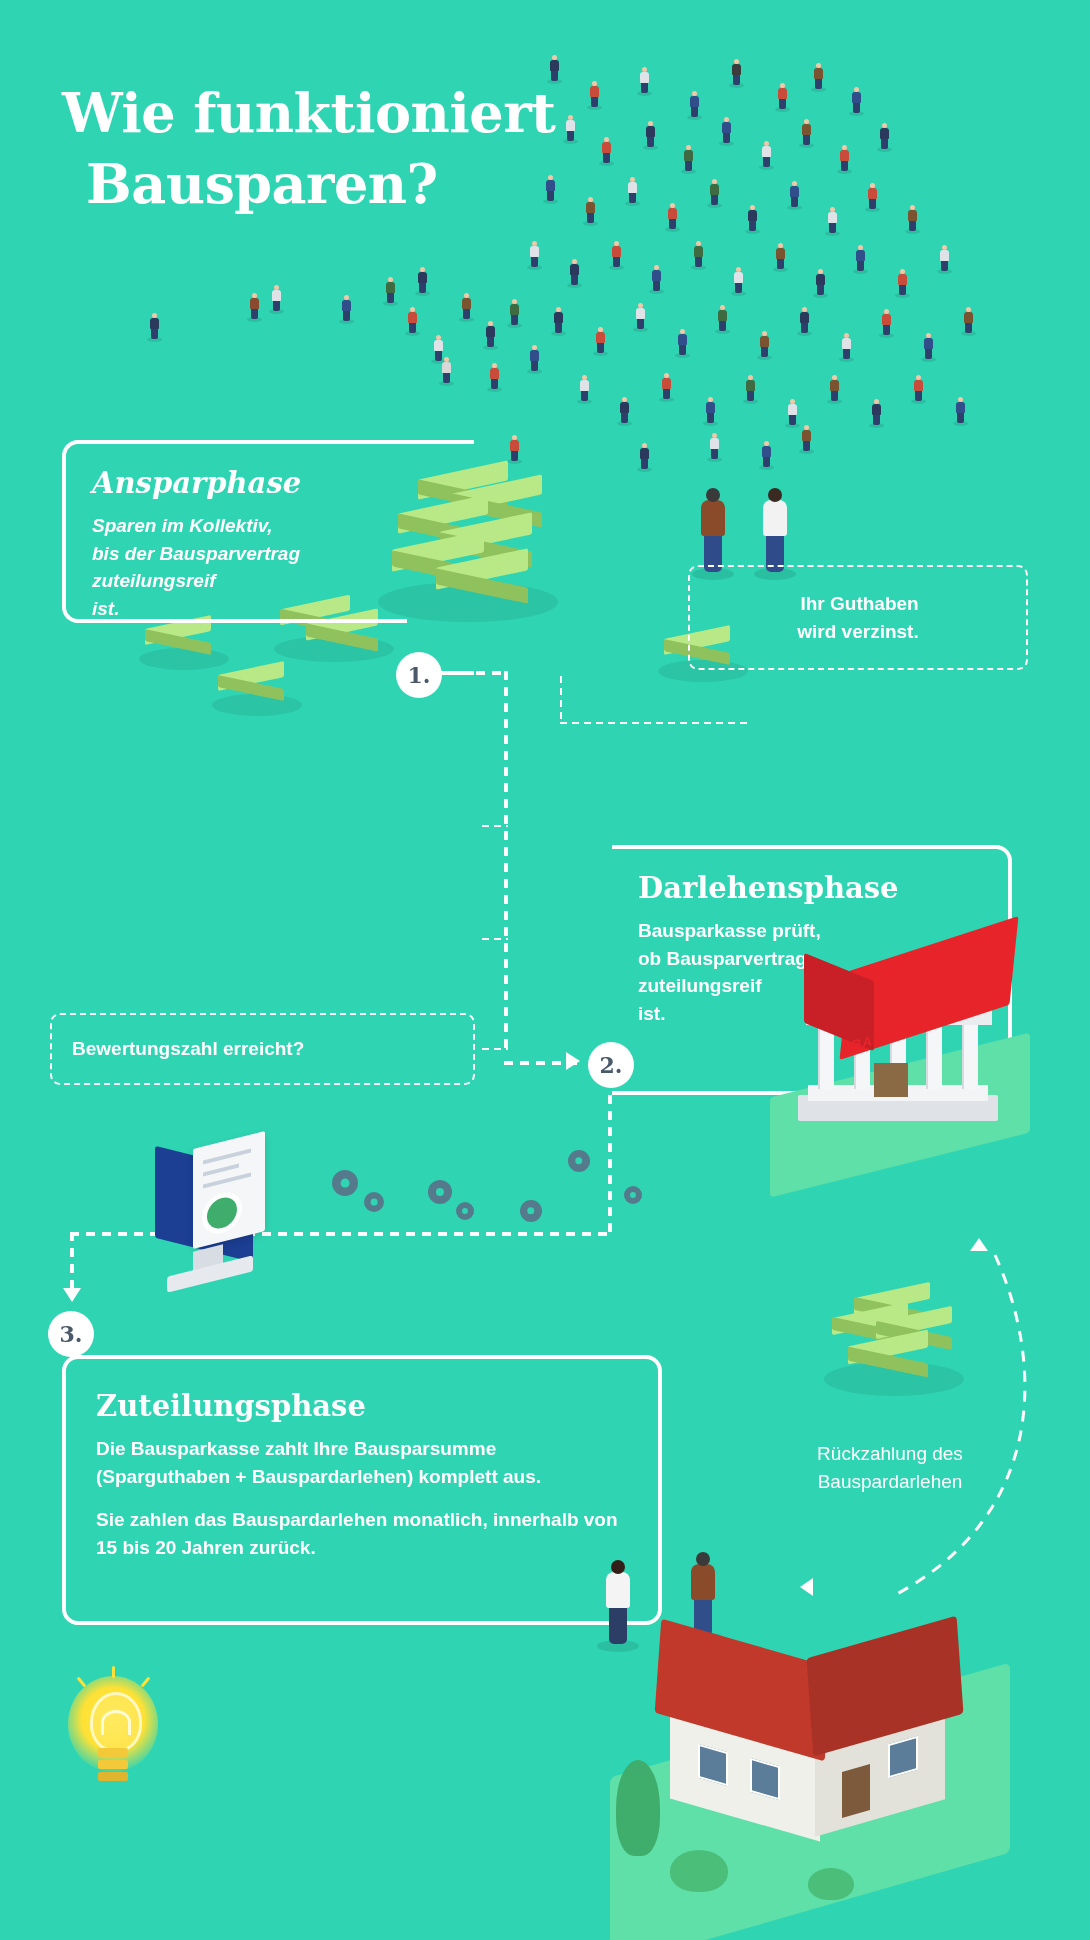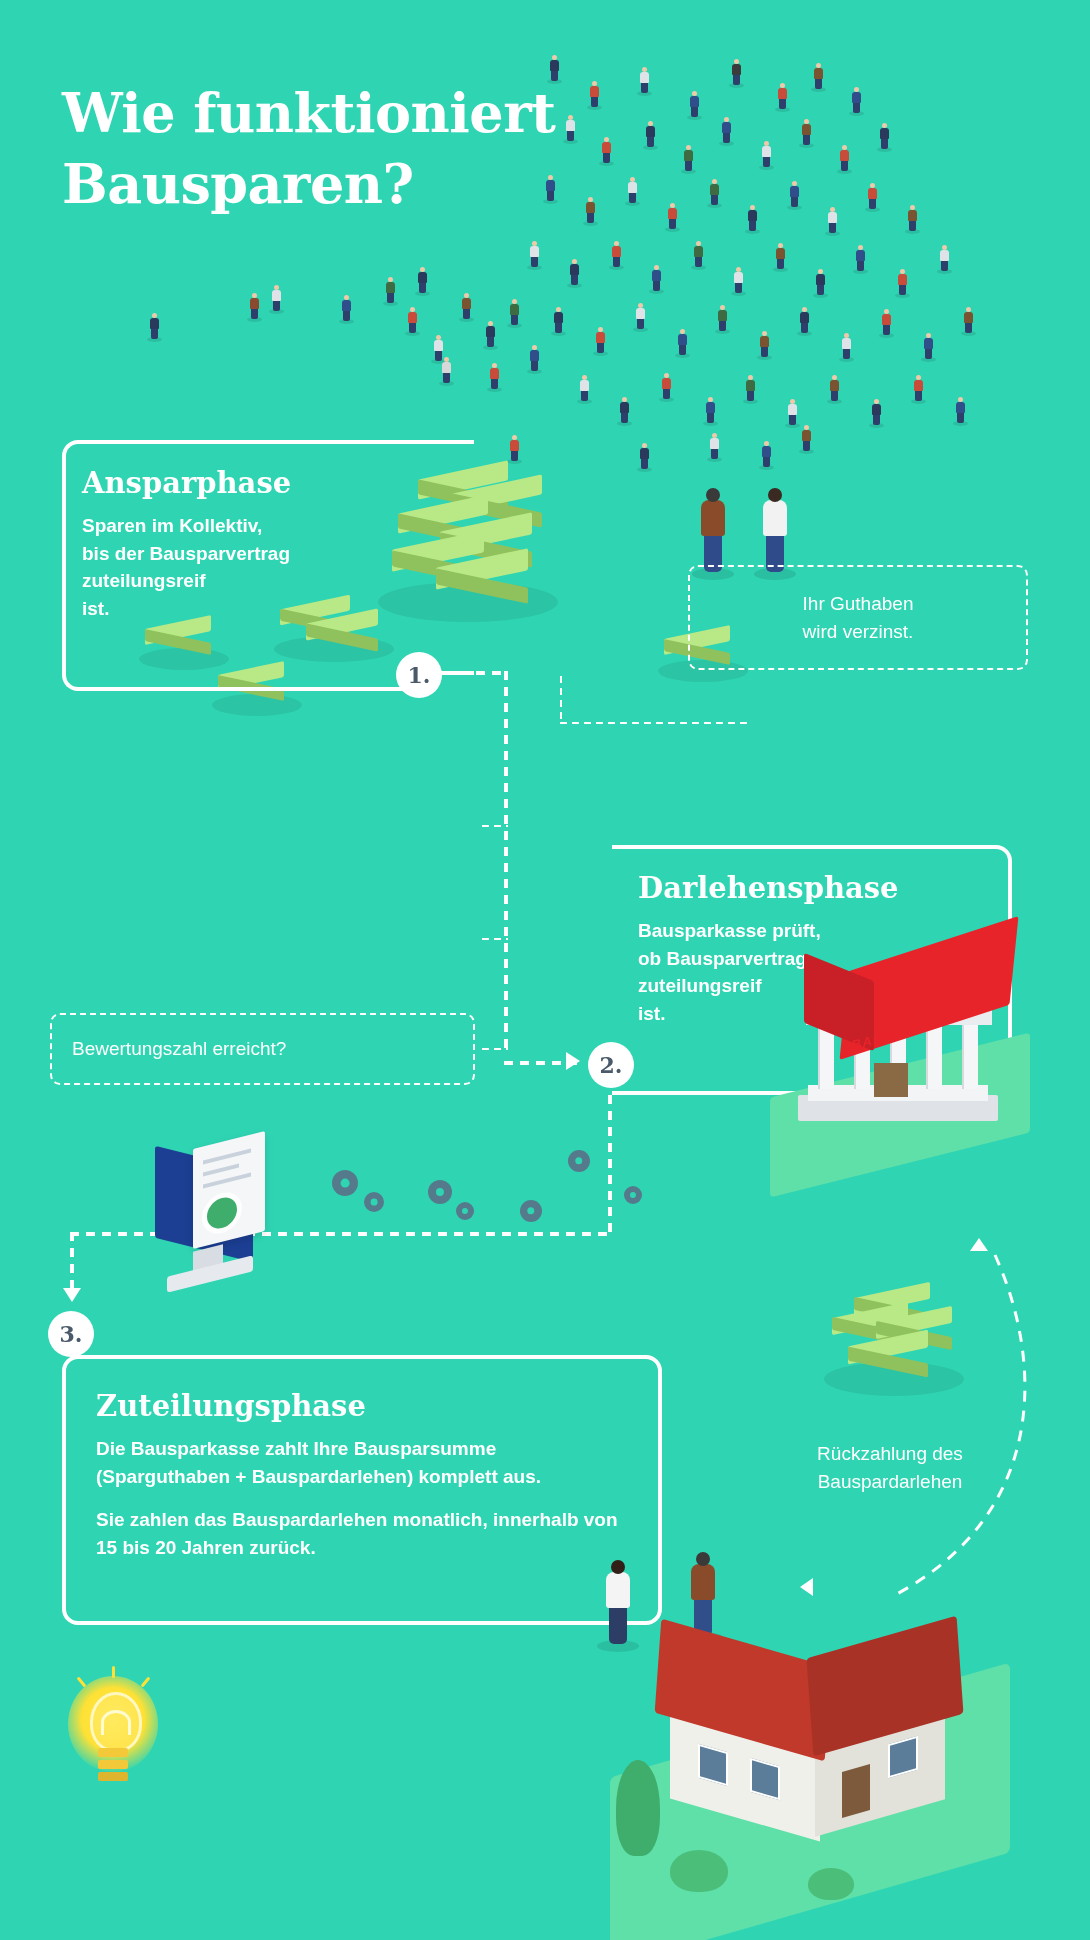--- a/index.html
+++ b/index.html
@@ -24,21 +24,21 @@
     left: 62px;
     top: 78px;
     width: 620px;
     color: #ffffff;
     font-family: "DejaVu Serif", serif;
     font-weight: bold;
     font-size: 54px;
     line-height: 1.32;
     letter-spacing: -0.5px;
   }
-  .title .l2 { display:block; }
+  .title .l2 { display:block;margin-left:24px; }
 
   
   .crowd {
     position: absolute;
     left: 150px;
     top: 45px;
     width: 930px;
     height: 450px;
   }
   .person {
@@ -95,25 +95,26 @@
     line-height: 1.45;
     margin: 0;
   }
   .card-body + .card-body { margin-top: 16px; }
 
   
   #card-anspar {
     left: 62px;
     top: 440px;
     width: 345px;
-    height: 251px;
-    padding: 22px 16px;
+    height: 183px;
+    padding: 22px 26px;
     border-right: none;
     border-bottom-right-radius: 0;
     border-top-right-radius: 0;
+    font-style: italic;
   }
 
   
   #card-zuteil {
     left: 612px;
     top: 845px;
     width: 400px;
     height: 250px;
     padding: 22px 26px;
     border-left: none;
@@ -139,26 +140,27 @@
     color: #ffffff;
     font-size: 19px;
     display: flex;
     align-items: center;
     padding: 0 20px;
   }
   #dash-guthaben {
     left: 688px; top: 565px;
     width: 340px; height: 105px;
     justify-content: center;
-    text-align: left;
+    text-align: right;
     line-height: 1.45;
+    font-weight: bold;
   }
   #dash-q1 { left: 50px; top: 790px; width: 425px; height: 72px; }
   #dash-q2 { left: 50px; top: 903px; width: 425px; height: 72px; }
-  #dash-q3 { left: 50px; top: 1013px; width: 425px; height: 72px; }
+  #dash-q3 { left: 50px; top: 1013px; width: 425px; height: 72px; font-weight: bold; }
 
   
   .step {
     position: absolute;
     width: 46px; height: 46px;
     border-radius: 50%;
     background: #ffffff;
     color: #4a5a6a;
     font-family: "DejaVu Serif", serif;
     font-weight: bold;

